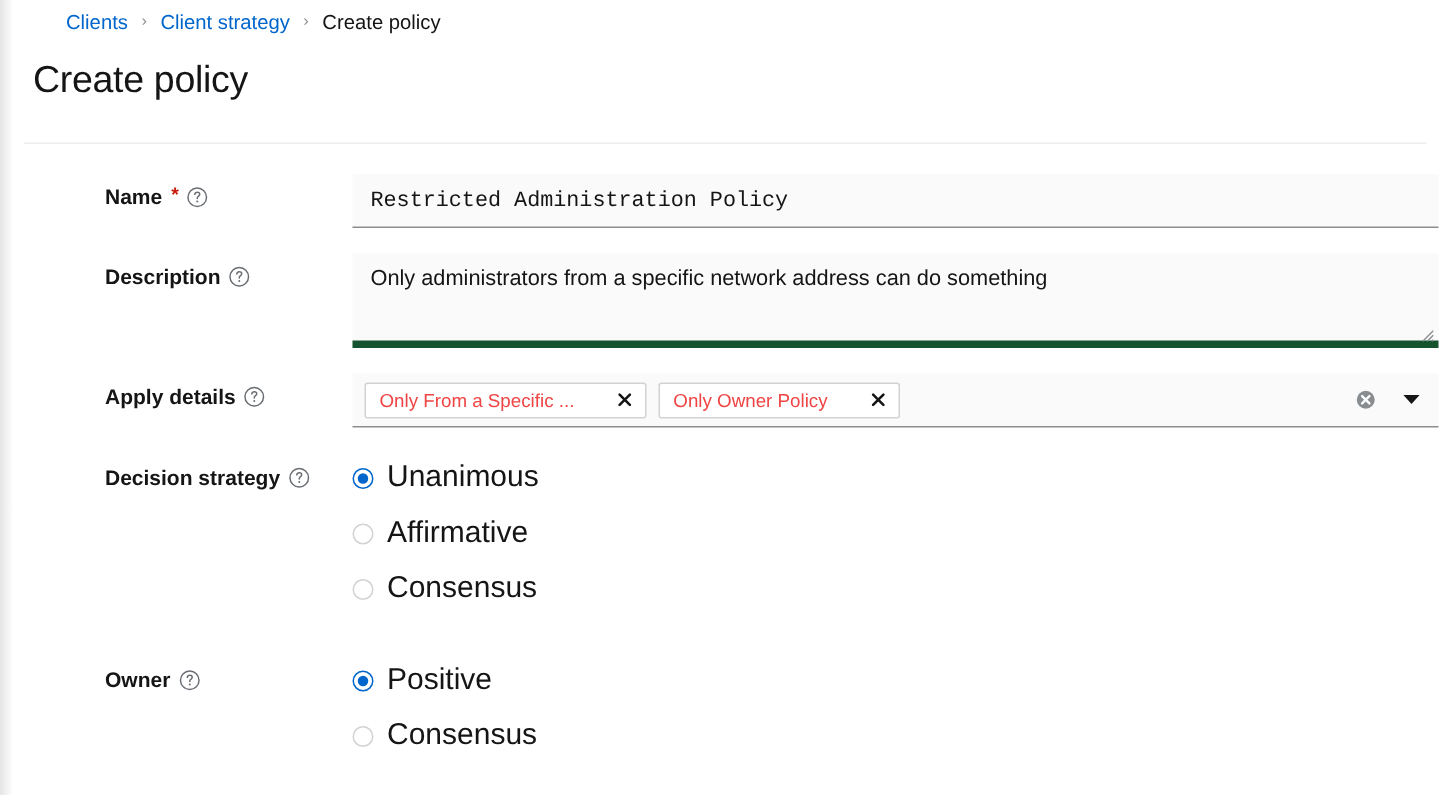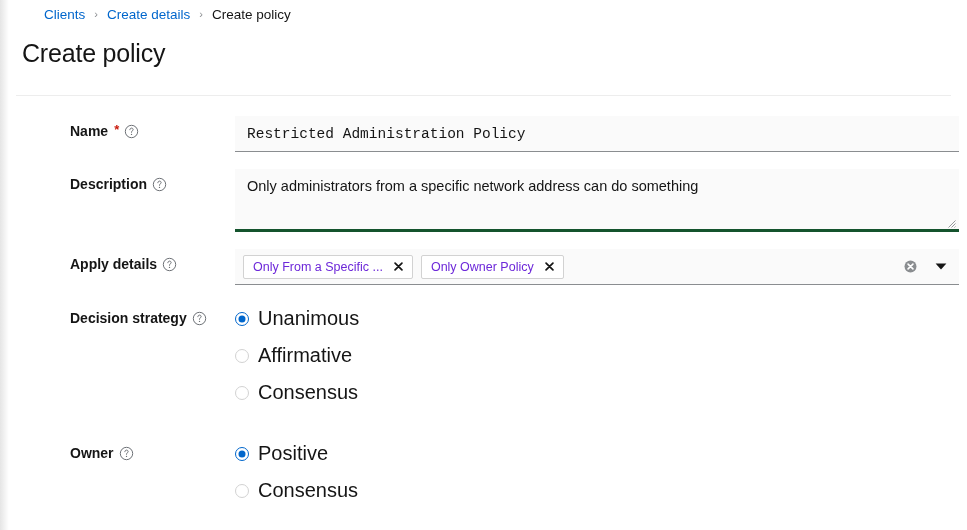--- a/index.html
+++ b/index.html
@@ -111,21 +111,21 @@
     font-size: 14.5px;
     color: #151515;
     padding: 0 12px;
     outline: none;
     display: block;
   }
   .pf-textarea {
     width: 100%;
     height: 63px;
     border: none;
-    border-bottom: 3px solid #14532d;
+    border-bottom: 5px solid #14532d;
     background: #fafafa;
     font-family: "Liberation Sans", sans-serif;
     font-size: 14.5px;
     color: #151515;
     padding: 8px 12px;
     outline: none;
     resize: none;
     display: block;
     line-height: 1.35;
     overflow: hidden;
@@ -152,28 +152,28 @@
   .chips {
     display: flex;
     align-items: center;
     gap: 8px;
     flex: 1 1 auto;
     min-width: 0;
   }
   .chip {
     display: inline-flex;
     align-items: center;
-    gap: 10px;
+    gap: 28px;
     height: 24px;
     background: #ffffff;
     border: 1px solid #d2d2d2;
     border-radius: 2px;
     padding: 0 7px 0 9px;
     font-size: 12.5px;
-    color: #6d28d9;
+    color: #ef4444;
     white-space: nowrap;
     cursor: default;
   }
   .chip-close {
     display: inline-flex;
     align-items: center;
     justify-content: center;
     width: 12px; height: 12px;
     cursor: pointer;
     color: #151515;
@@ -233,21 +233,21 @@
 <body>
 
 <div class="page">
   <div class="left-shadow"></div>
 
   <div class="header">
 
     <div class="breadcrumb">
       <a class="crumb-link">Clients</a>
       <span class="crumb-sep">›</span>
-      <a class="crumb-link">Create details</a>
+      <a class="crumb-link">Client strategy</a>
       <span class="crumb-sep">›</span>
       <span class="crumb-current">Create policy</span>
     </div>
 
     <h1 class="page-title">Create policy</h1>
 
     <div class="header-divider"></div>
   </div>
 
   <div class="form">

